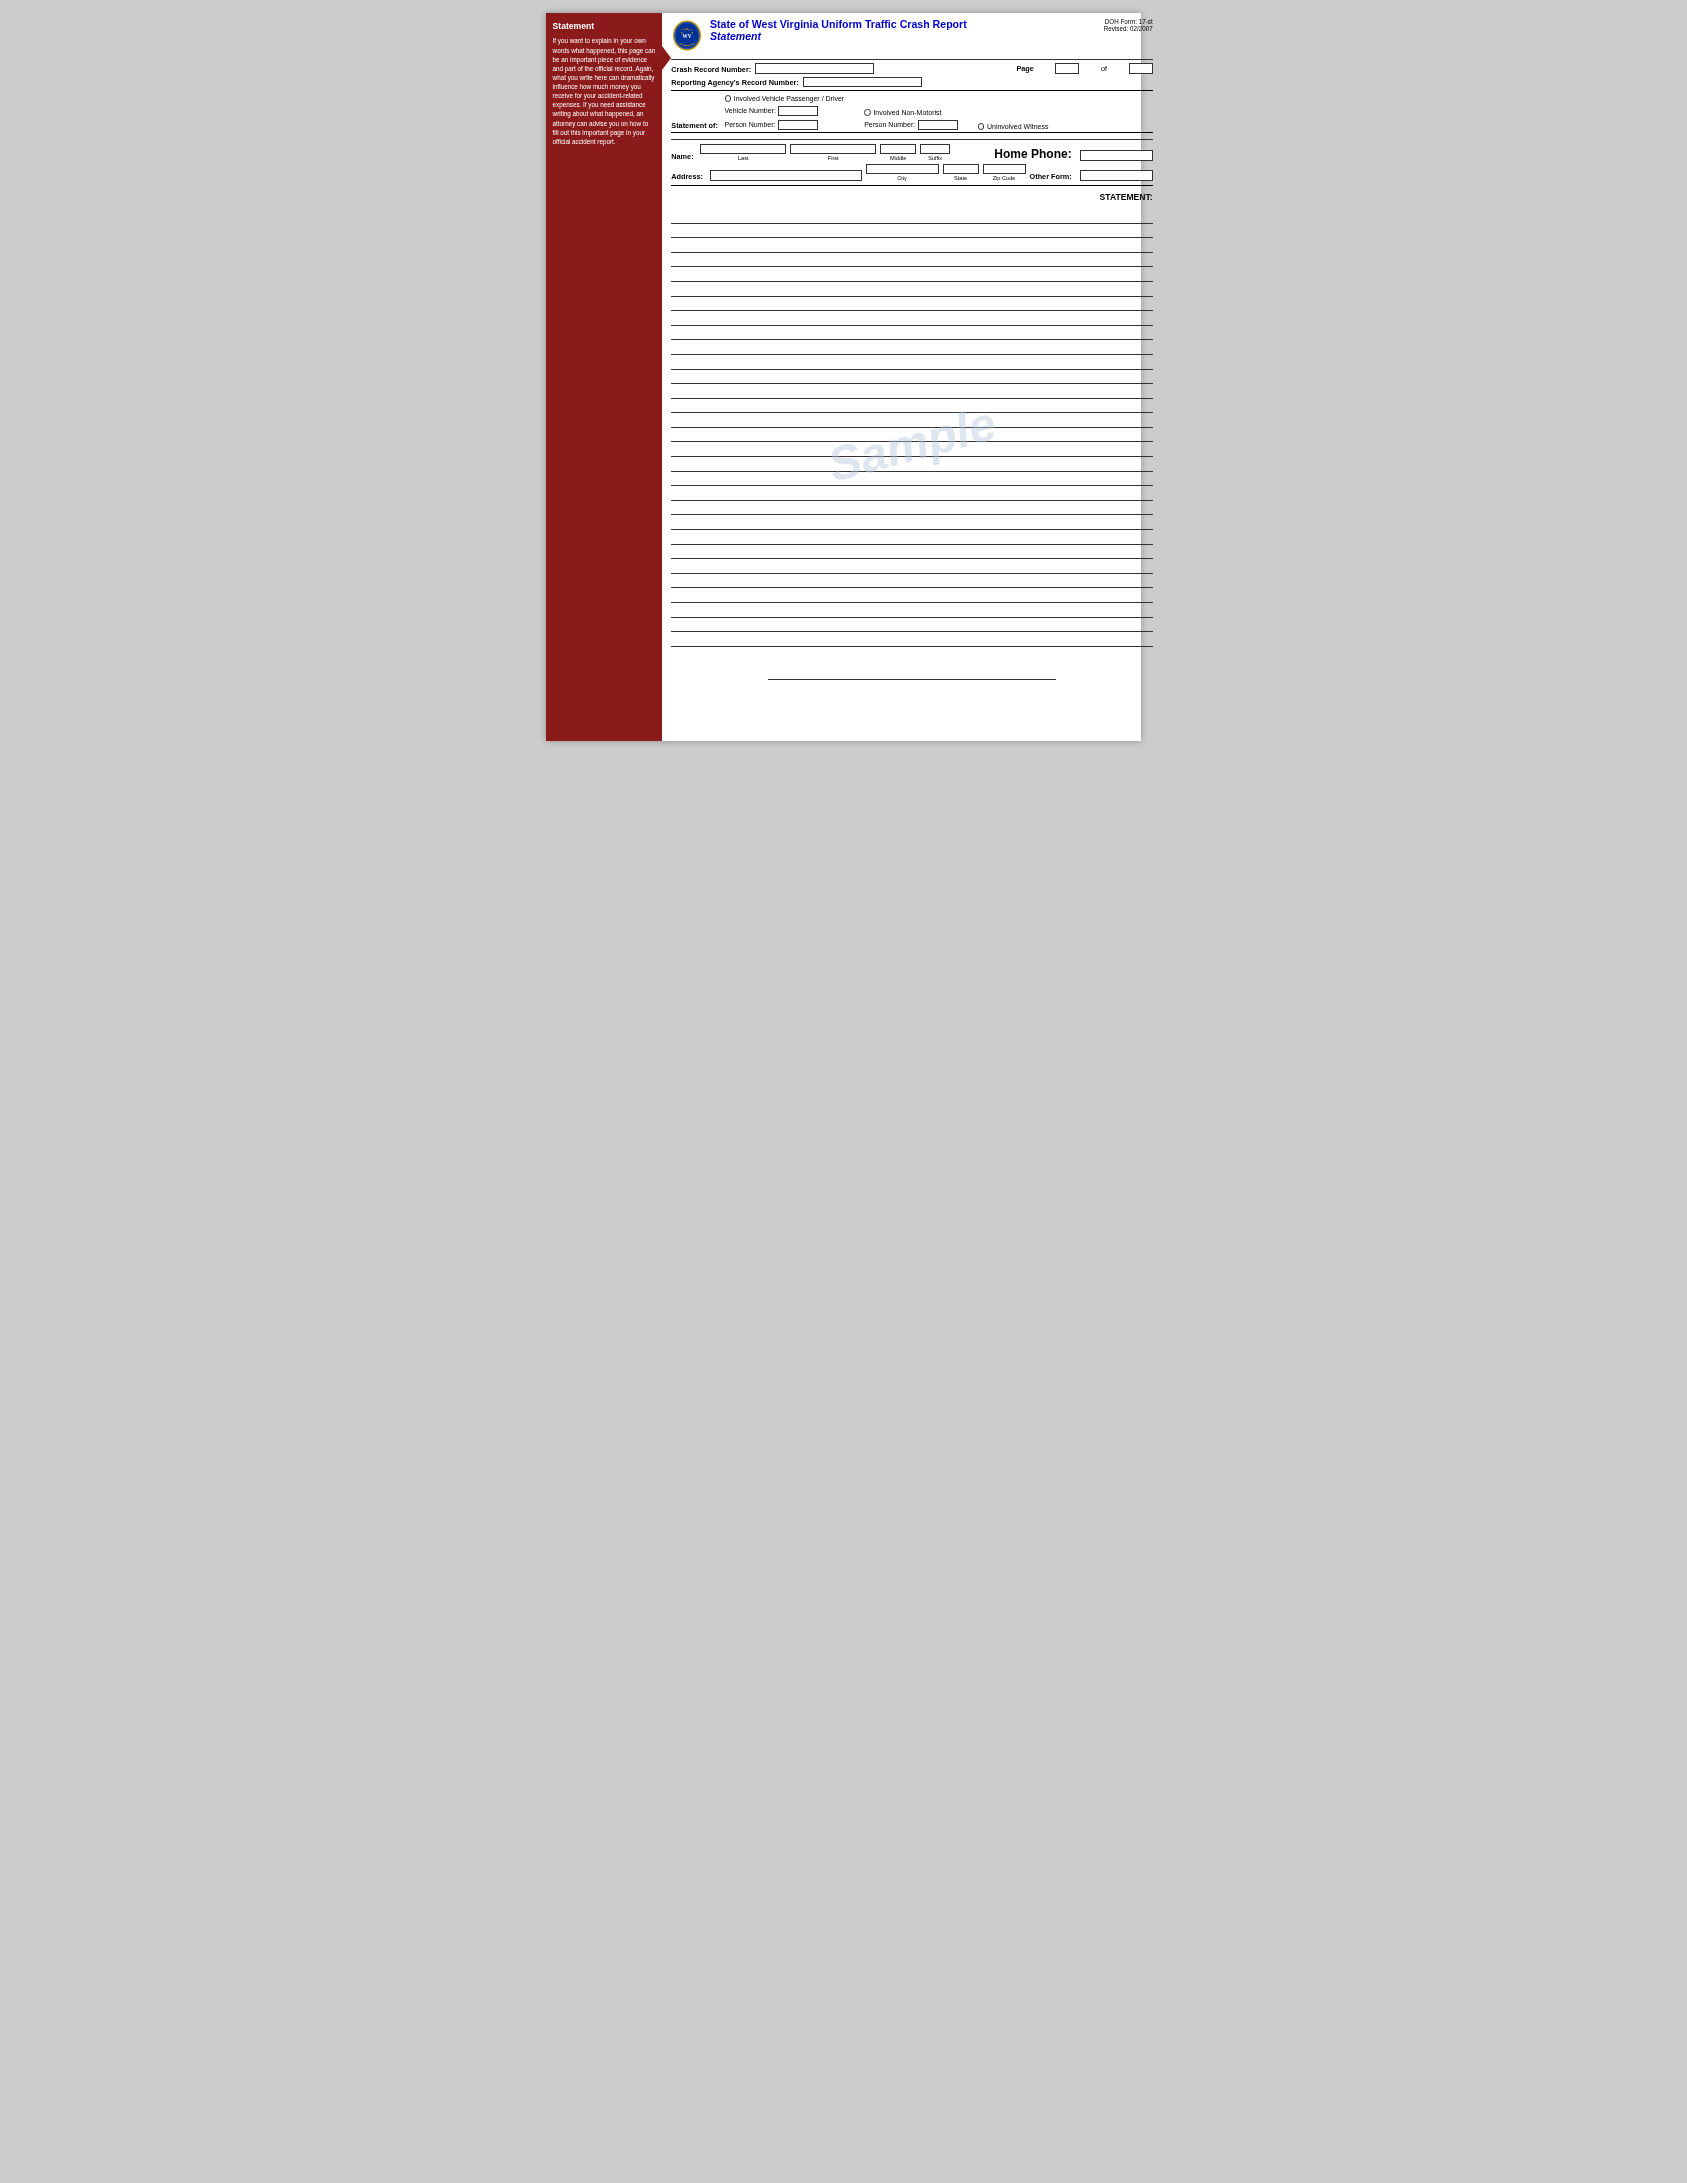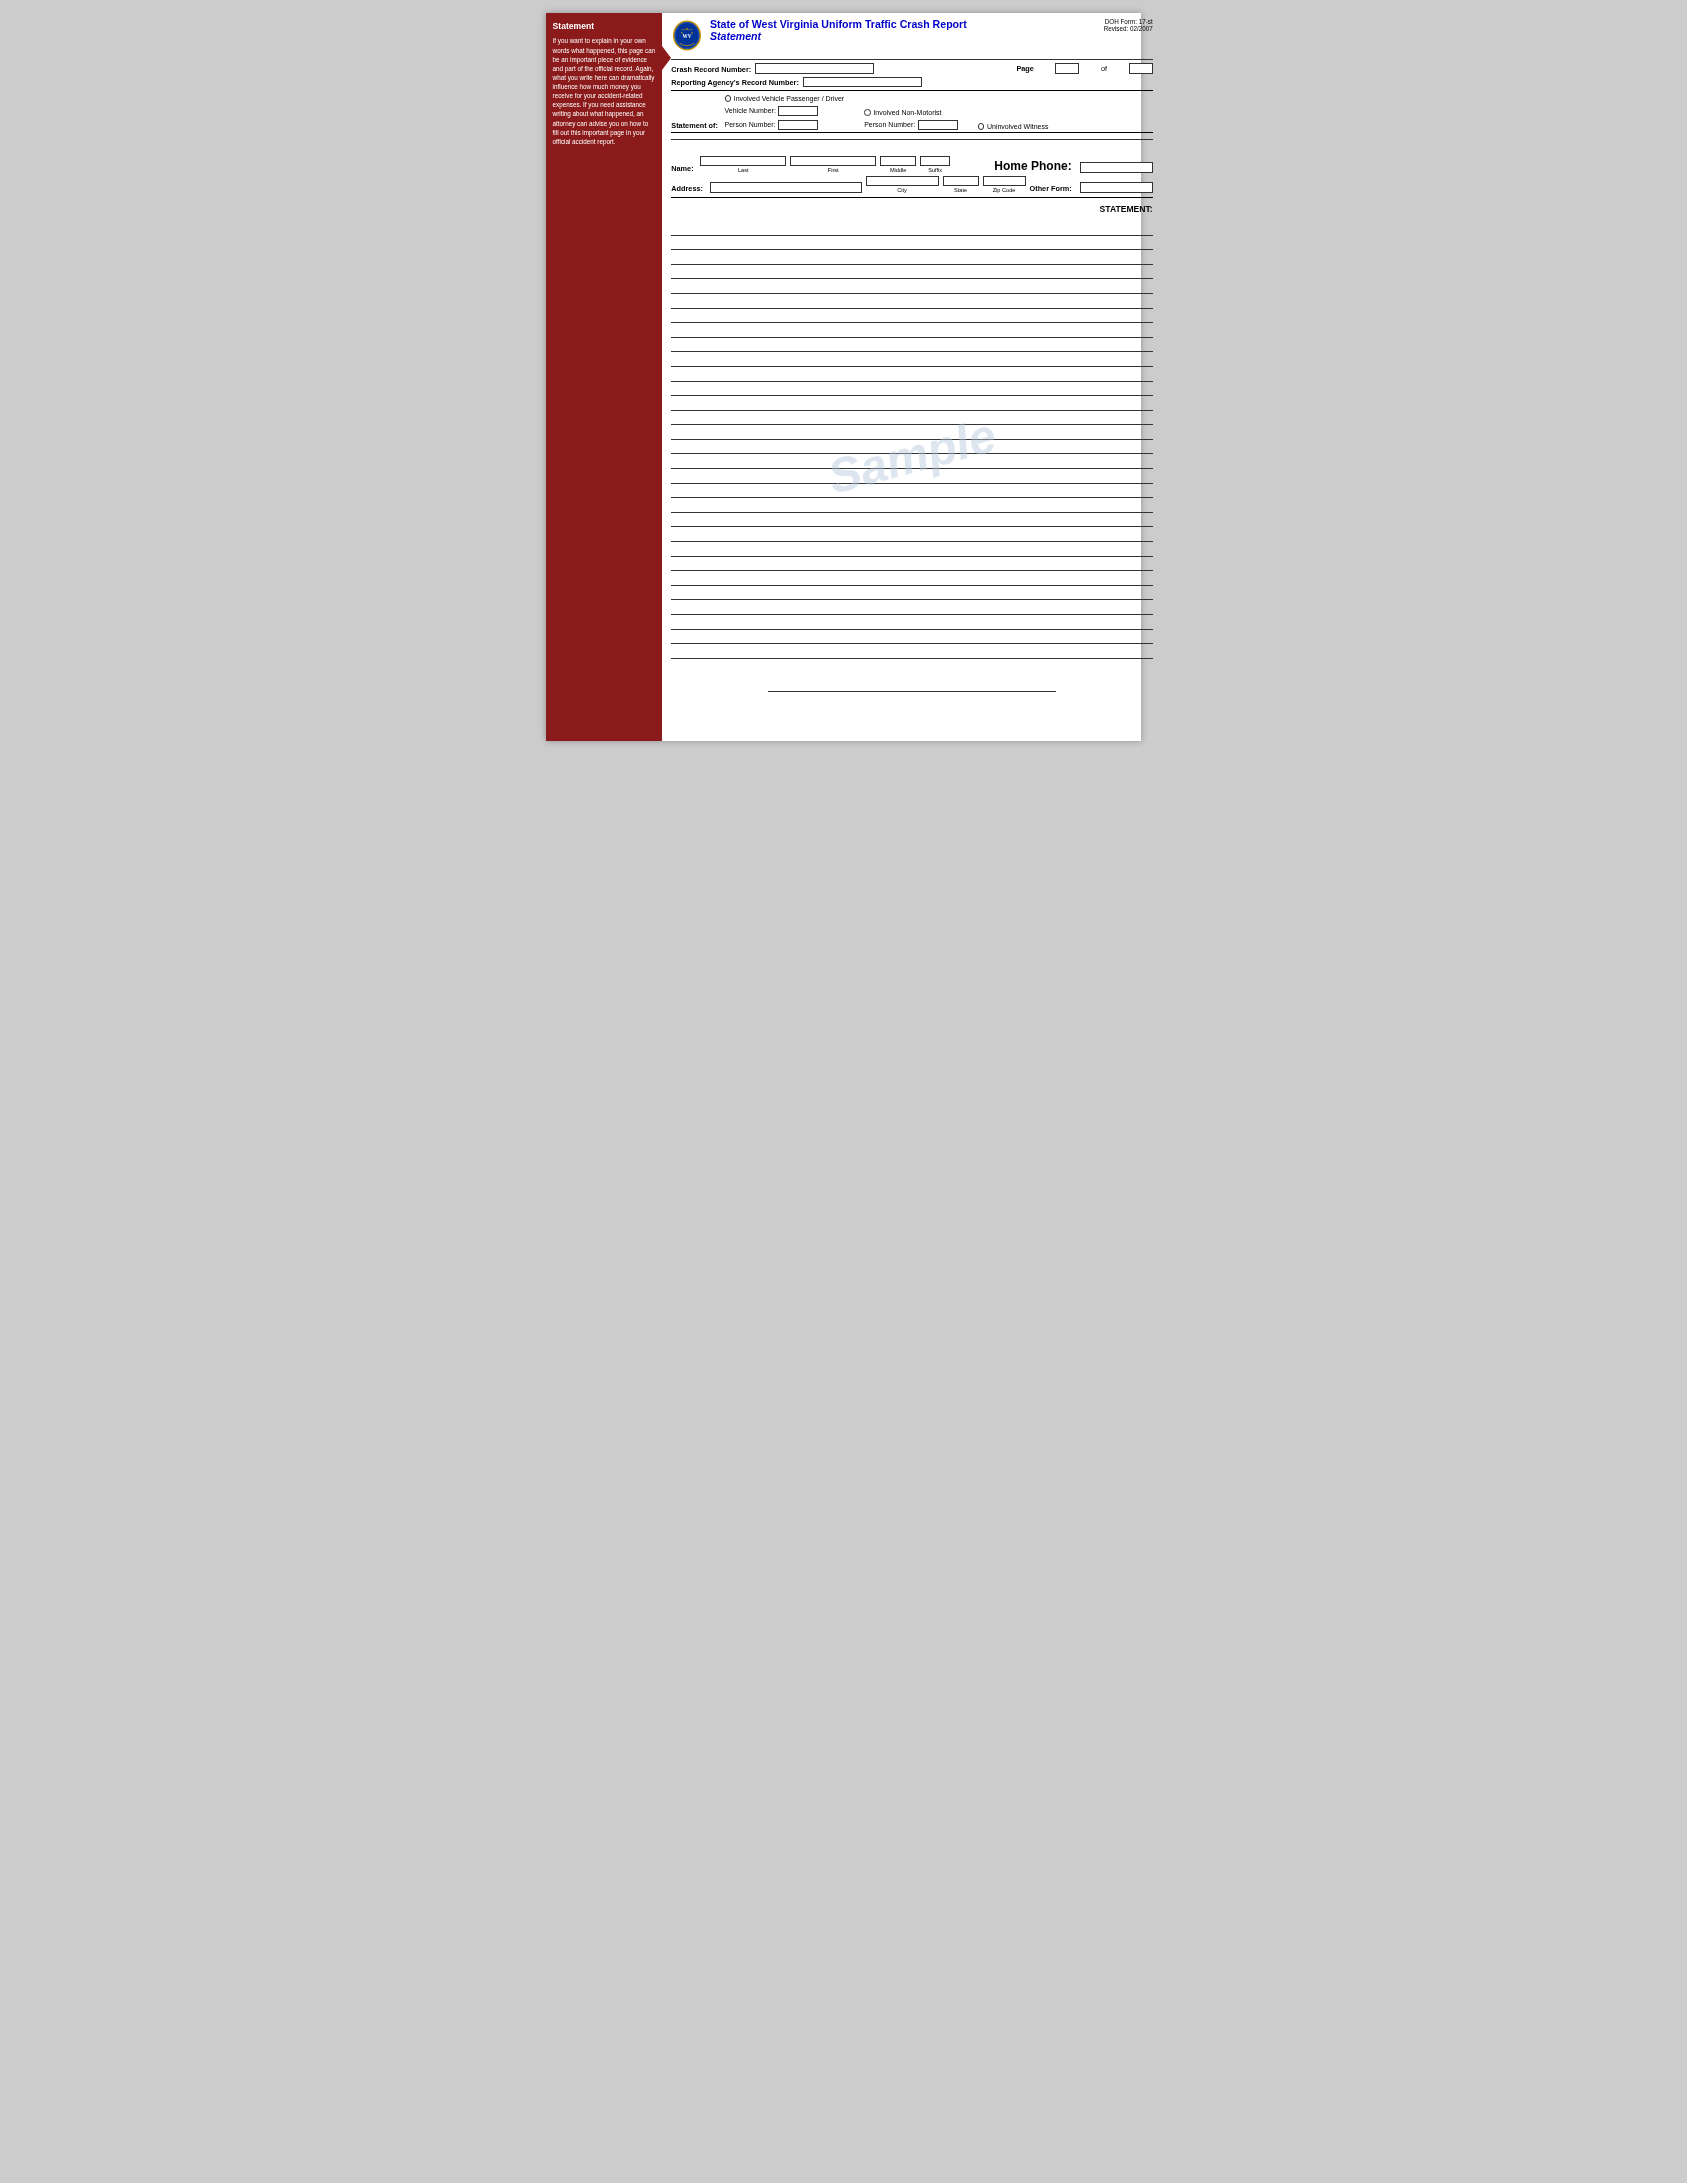--- a/index.html
+++ b/index.html
@@ -168,21 +168,21 @@
     .col-group {
       display: flex;
       flex-direction: column;
       gap: 2px;
     }
 
     
     .name-address-section {
       margin-top: 5.3px;
       border-top: 0.7px solid #333;
-      padding-top: 16px;
+      padding-top: 4px;
     }
     .name-row {
       display: flex;
       align-items: flex-end;
       margin-bottom: 1.3px;
       gap: 4px;
     }
     .name-label {
       font-weight: bold;
       font-size: 7.3px;

